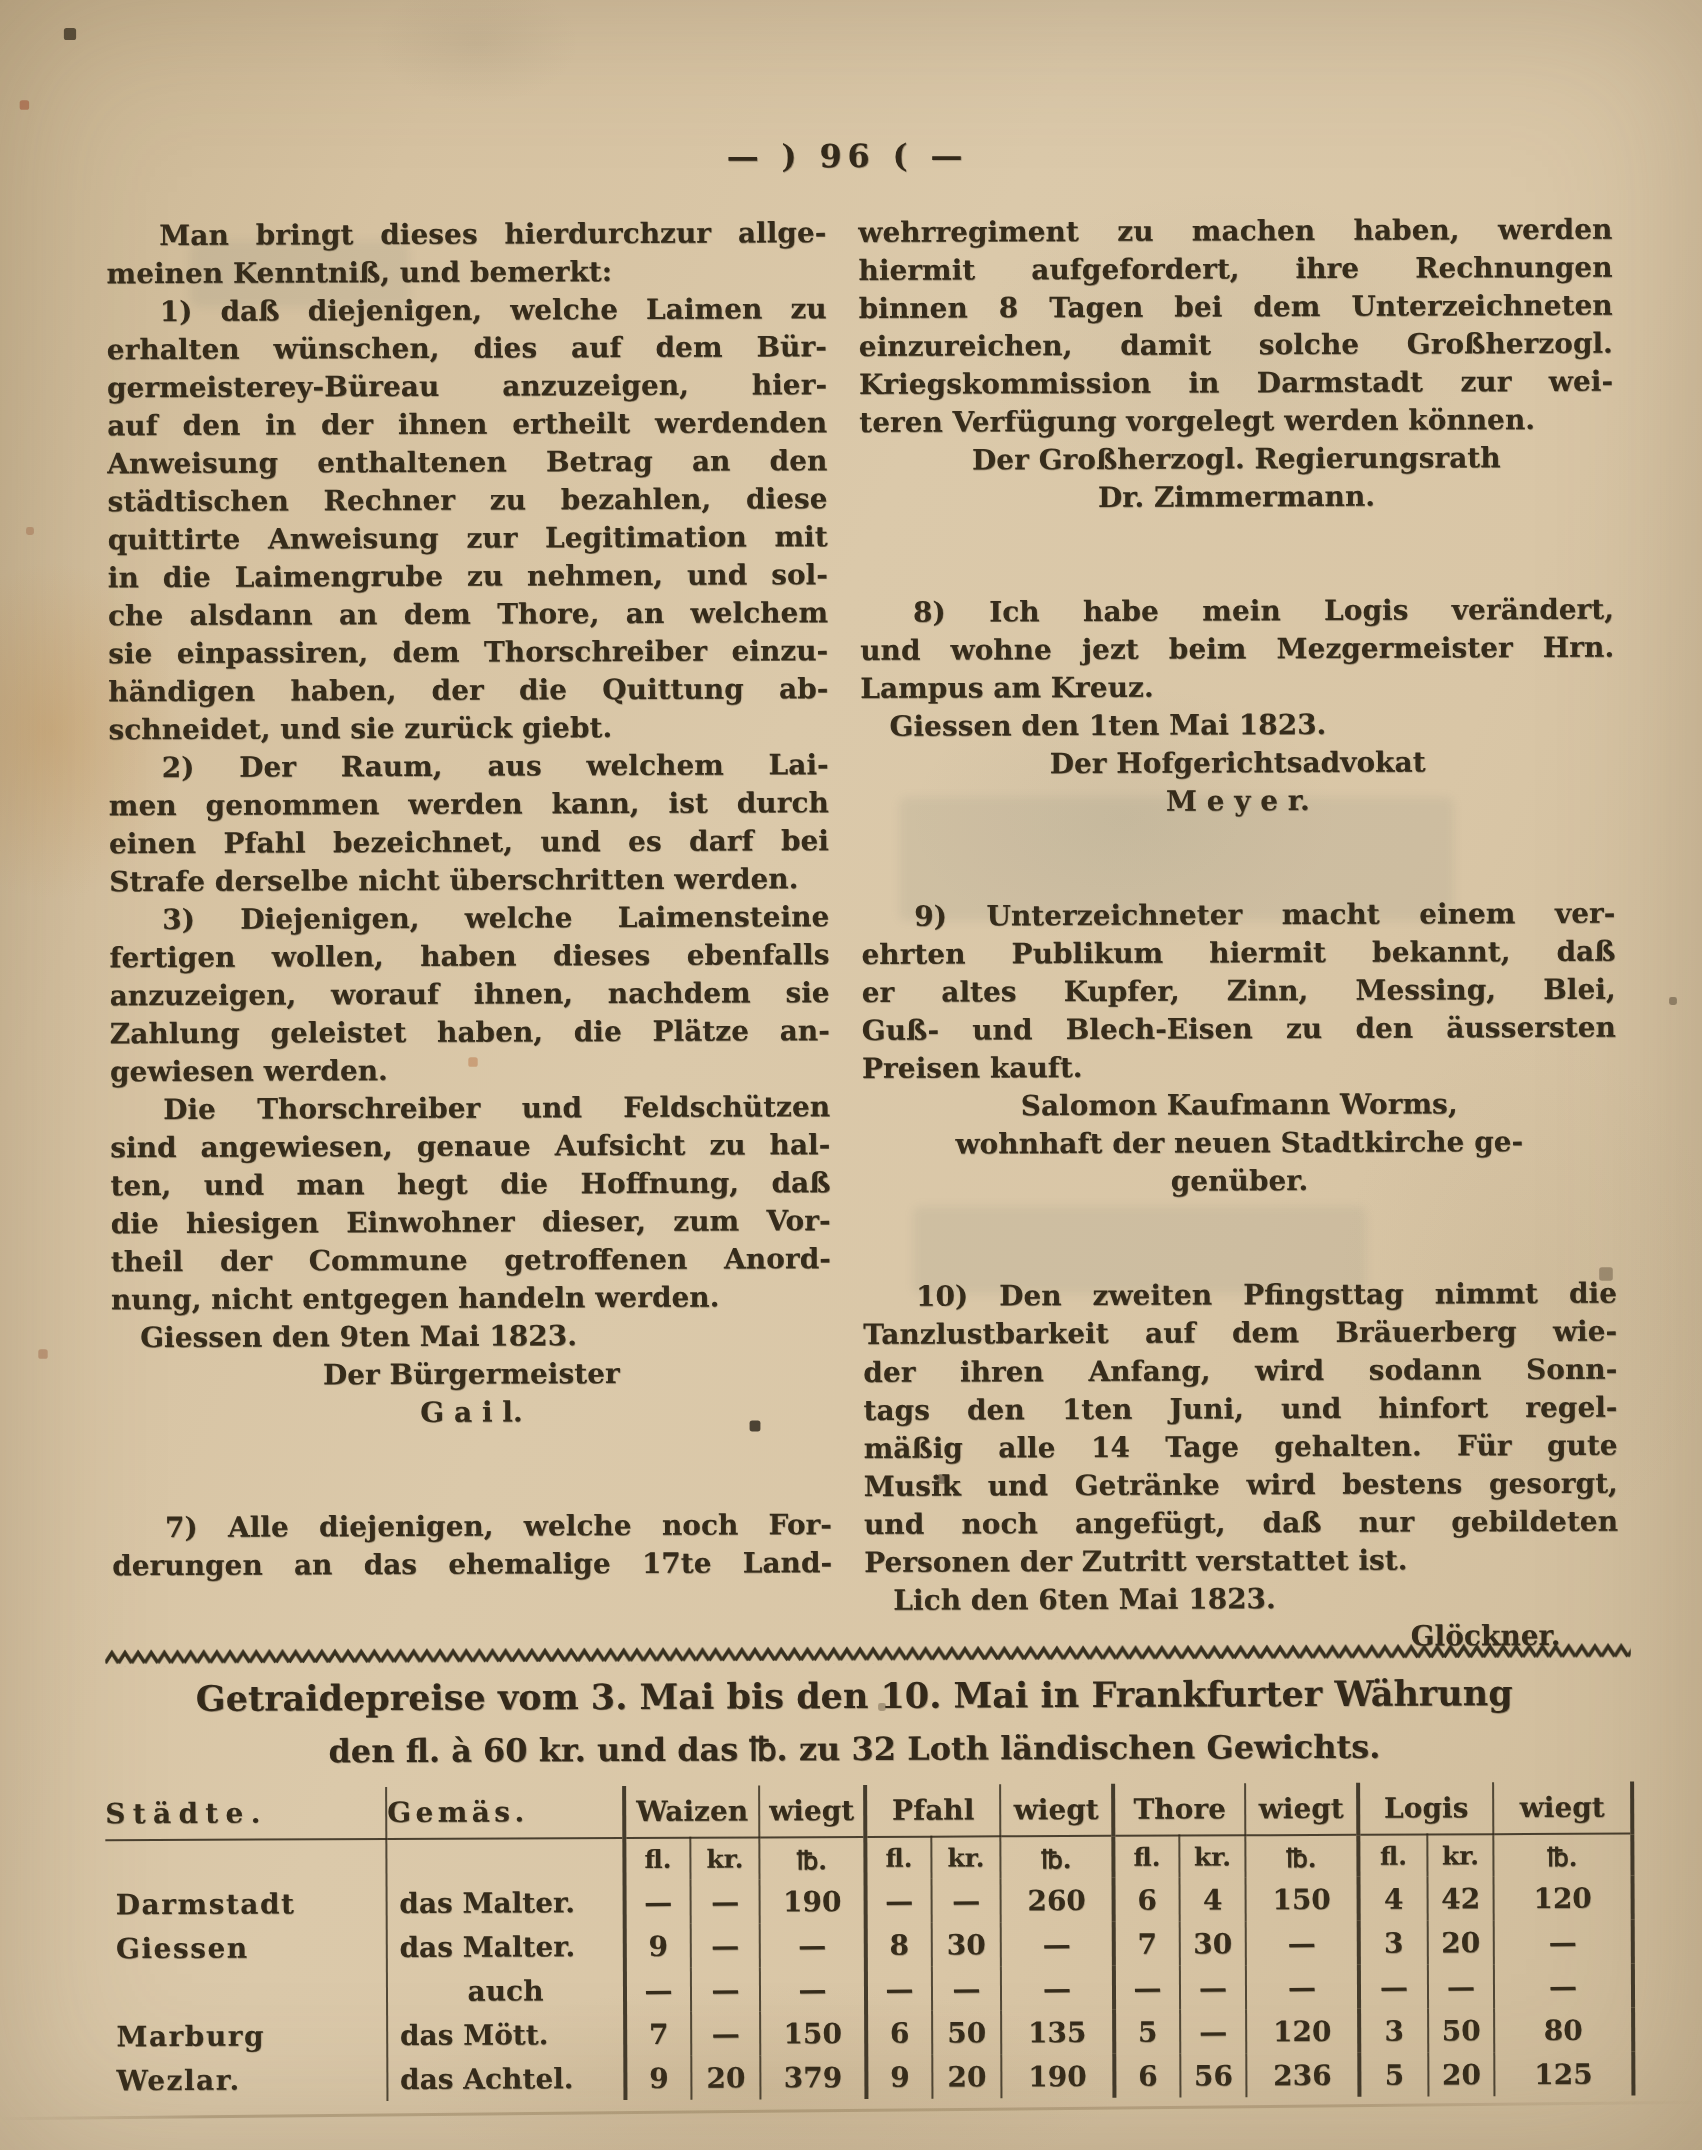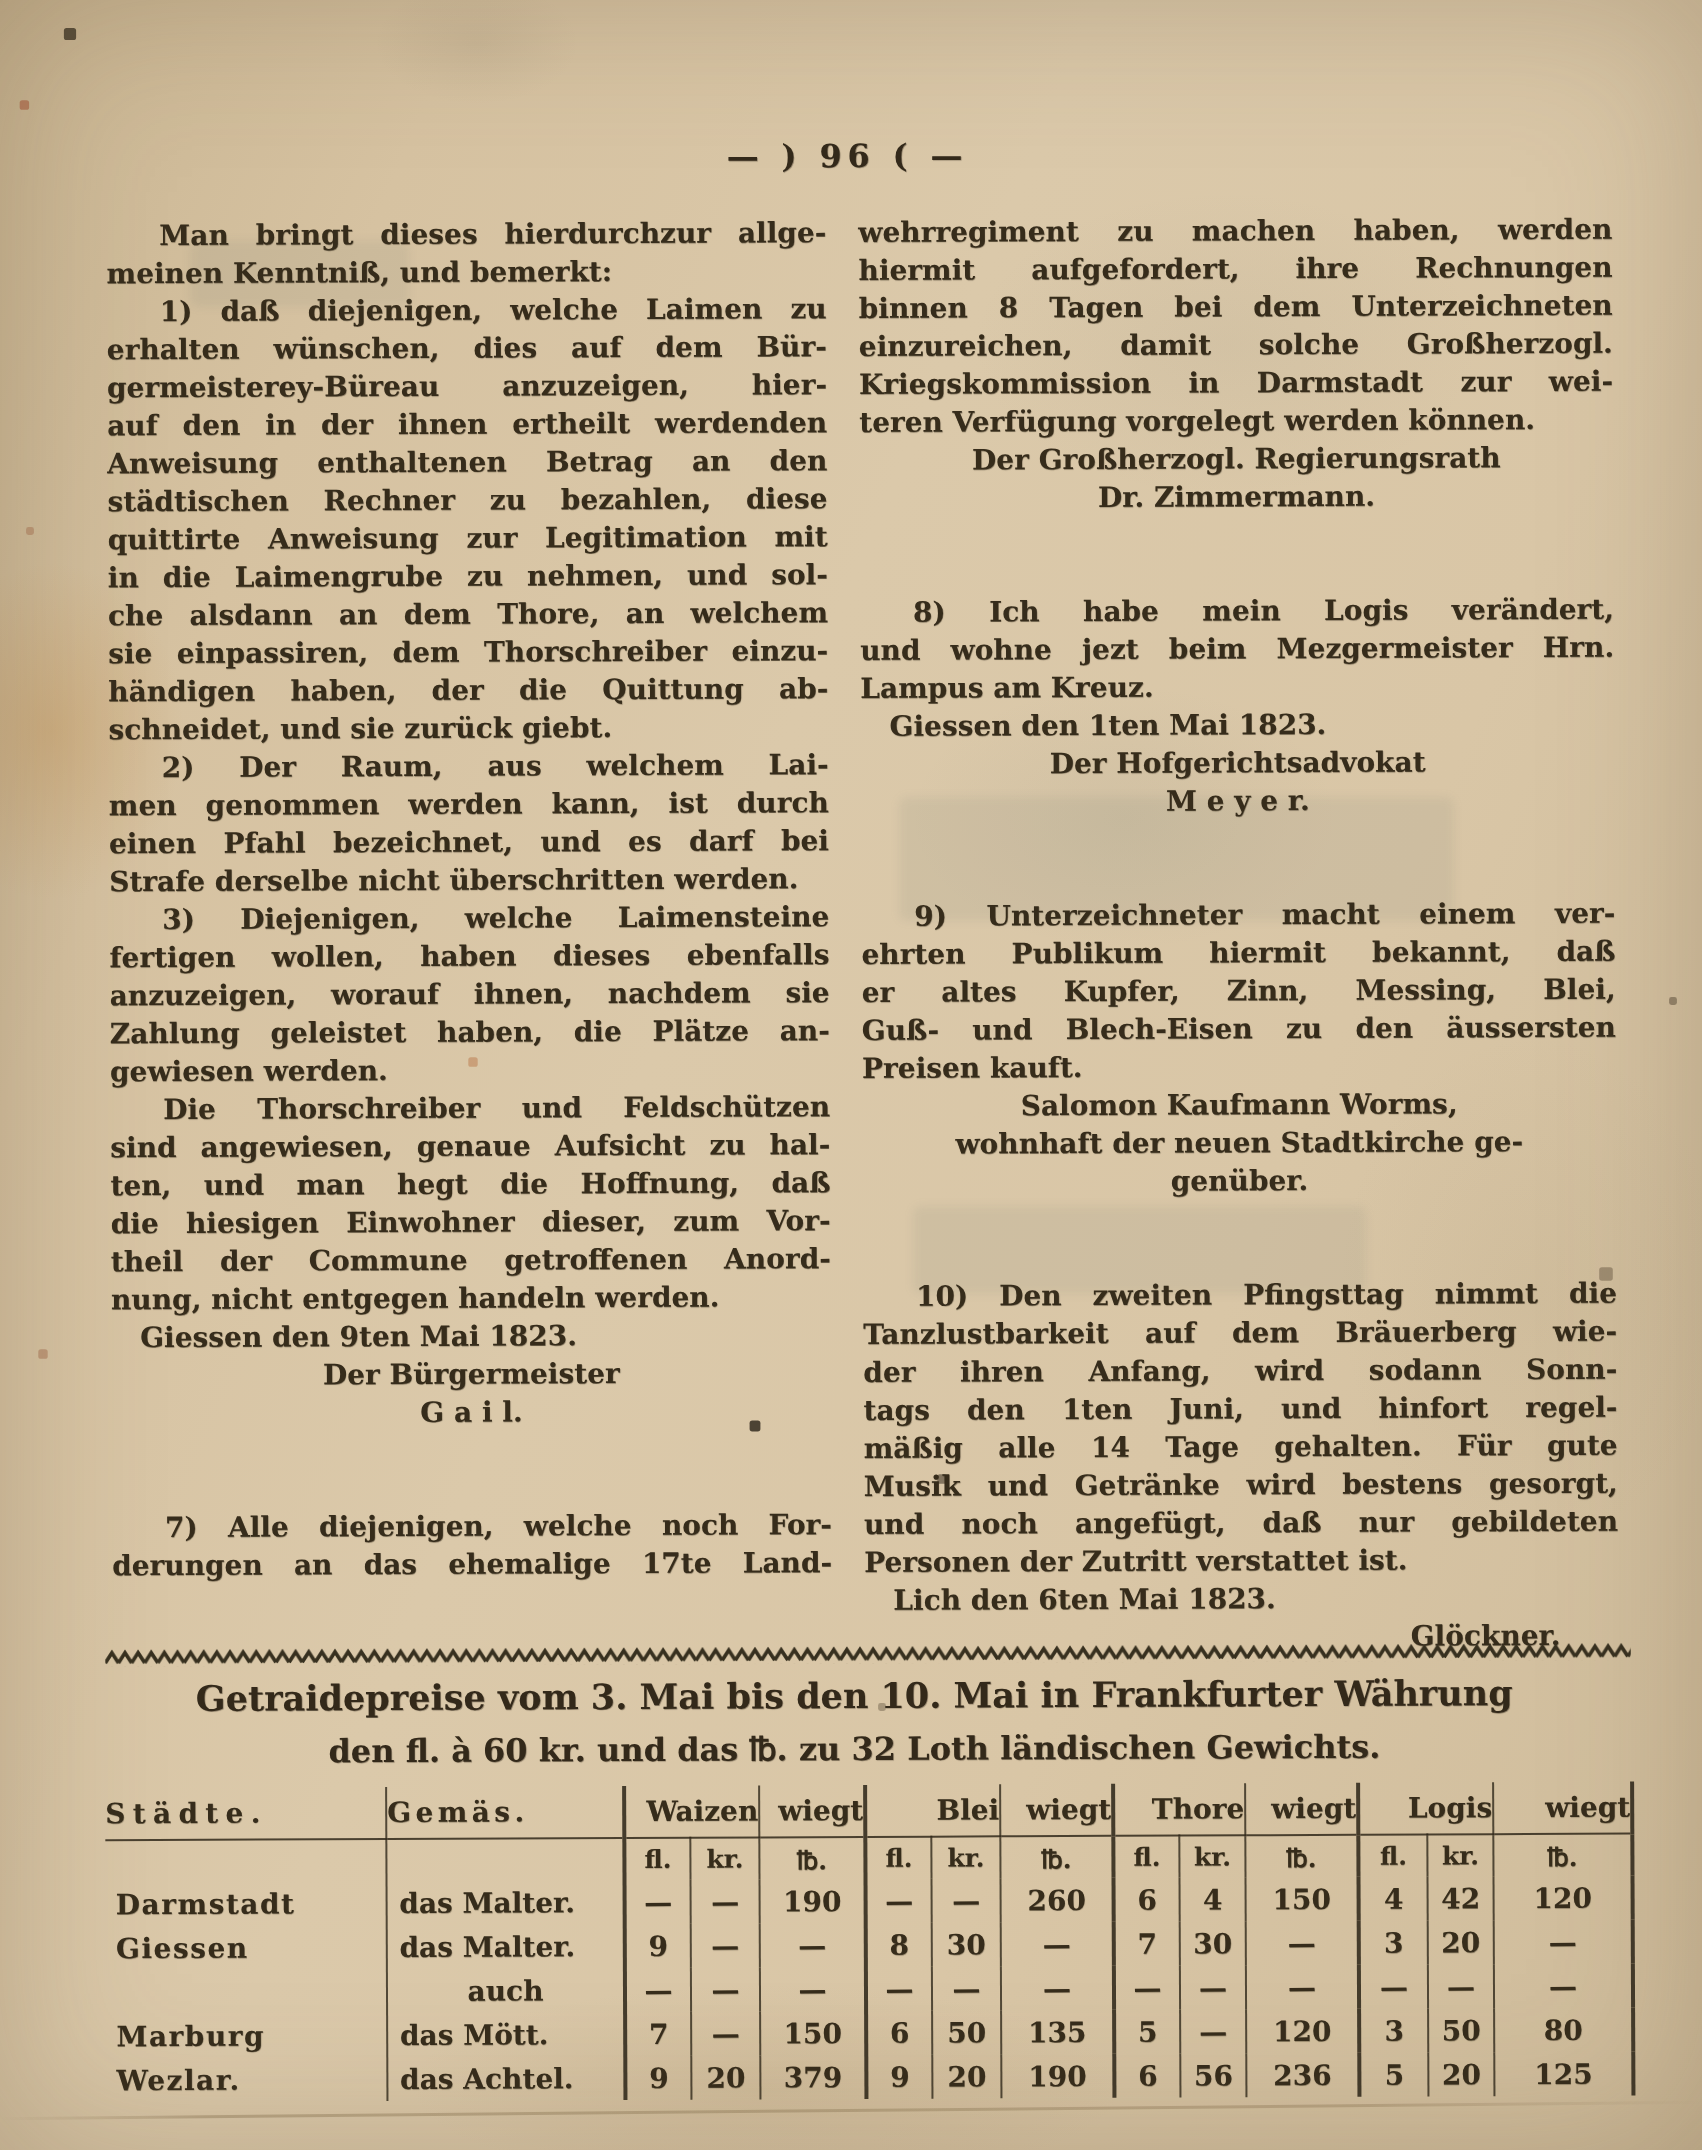--- a/index.html
+++ b/index.html
@@ -63,21 +63,21 @@
   table.grain{position:absolute;left:102px;top:1785px;width:1529px;border-collapse:collapse;table-layout:fixed;
     font-size:28px;font-weight:700;color:#362c1b;text-shadow:0.4px 0.7px 0.7px rgba(54,44,27,.45);}
   table.grain th,table.grain td{padding:0;overflow:hidden;white-space:nowrap;}
   table.grain thead tr.h1 th{height:51px;vertical-align:middle;border-bottom:2.9px solid rgba(48,40,26,.85);}
   table.grain thead tr.h2 td{height:41px;text-align:center;vertical-align:middle;font-size:25px;}
   table.grain tbody td{height:44px;text-align:center;vertical-align:middle;}
   table.grain .city{text-align:left;padding-left:10.2px;letter-spacing:1.5px;}
   table.grain .meas{text-align:left;padding-left:11.7px;}
   th.h-city{text-align:left;padding-left:10.2px;letter-spacing:7.3px;}
   th.h-meas{text-align:left;padding-left:11.7px;letter-spacing:4.4px;}
-  th.h-grain,th.h-wiegt{text-align:right;}
+  th.h-grain,th.h-wiegt{text-align:center;}
   
   .bR{border-right:2.2px solid rgba(48,40,26,.80);}
   .bRh{border-right:4.4px solid rgba(42,35,22,.85);}
   td.c0,{border-right:2.2px solid rgba(48,40,26,.80);}
   td.c0{border-right:2.2px solid rgba(48,40,26,.80);}
   td.c1,td.c4,td.c7,td.c10,td.c13{border-right:4.4px solid rgba(42,35,22,.85);}
   td.c2,td.c3,td.c5,td.c6,td.c8,td.c9,td.c11,td.c12{border-right:2.2px solid rgba(48,40,26,.80);}
   table.grain tbody tr:nth-child(3) td.c1{text-align:center;padding-left:0;}
   
   .ghost{position:absolute;background:rgba(108,114,104,.10);filter:blur(4.4px);border-radius:8.8px;}
@@ -203,21 +203,21 @@
         <col style="width:69px">
           <col style="width:66px">
           <col style="width:139px">
       </colgroup>
       <thead>
         <tr class="h1">
           <th class="h-city bR">Städte.</th>
           <th class="h-meas bRh">Gemäs.</th>
           <th class="h-grain bR" colspan="2">Waizen</th>
           <th class="h-wiegt bRh">wiegt</th>
-          <th class="h-grain bR" colspan="2">Blei</th>
+          <th class="h-grain bR" colspan="2">Pfahl</th>
           <th class="h-wiegt bRh">wiegt</th>
           <th class="h-grain bR" colspan="2">Thore</th>
           <th class="h-wiegt bRh">wiegt</th>
           <th class="h-grain bR" colspan="2">Logis</th>
           <th class="h-wiegt bRh">wiegt</th>
         </tr>
         <tr class="h2">
           <td class="bR"></td>
           <td class="bRh"></td>
           <td class="bR">fl.</td>

